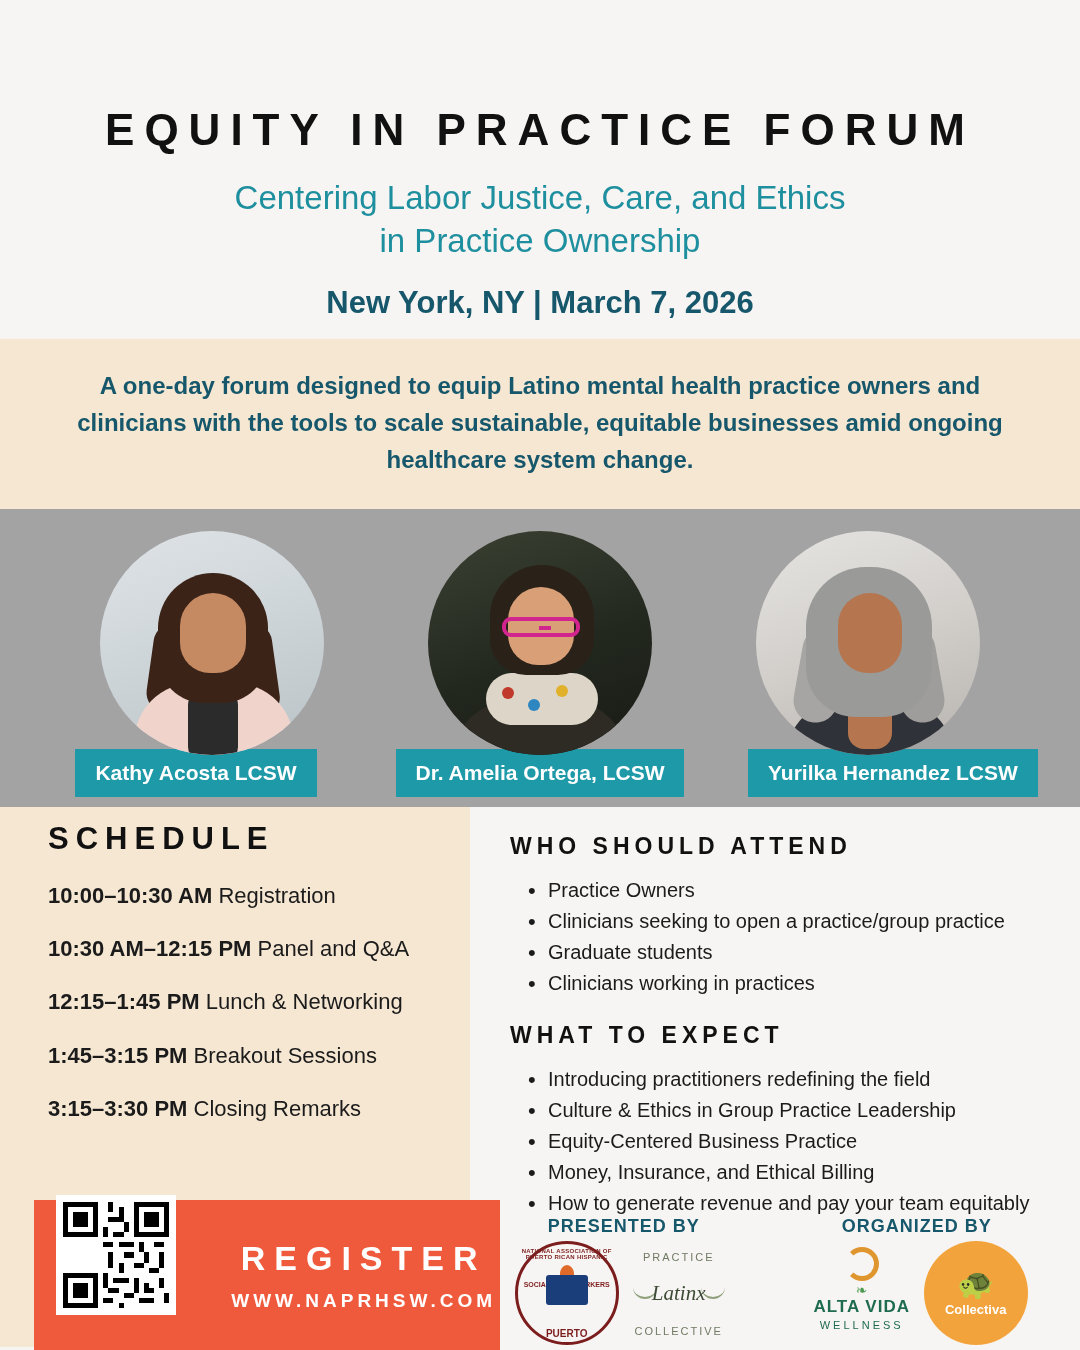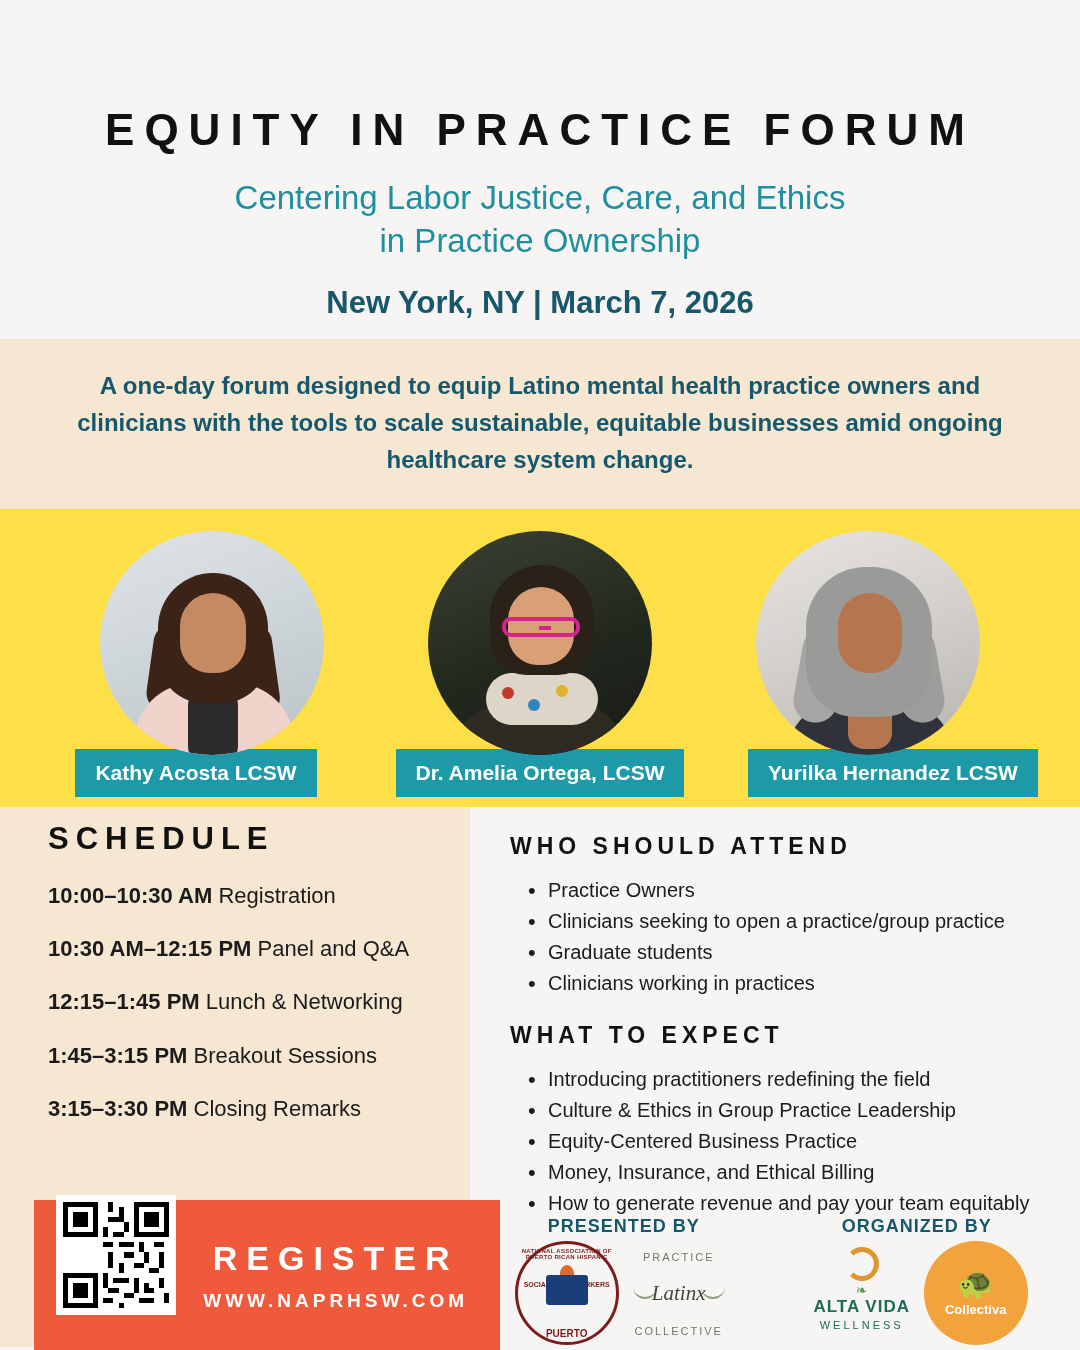--- a/index.html
+++ b/index.html
@@ -47,21 +47,21 @@
   }
   .desc-text {
     font-size: 24px;
     font-weight: bold;
     color: #16576b;
     line-height: 1.55;
   }
 
   
   .speakers {
-    background: #fde047;
+    background: #a3a3a3;
     display: flex;
     justify-content: center;
     gap: 28px;
     padding: 22px 30px 10px;
   }
   .speaker { width: 300px; text-align: center; position: relative; }
   .photo {
     width: 224px; height: 224px; border-radius: 50%;
     margin: 0 auto;
     overflow: hidden;
@@ -158,21 +158,21 @@
     font-size: 22px;
   }
 
   
   .register {
     position: absolute;
     left: 34px; bottom: 0;
     width: 466px; height: 150px;
     background: #f05a3c;
     display: flex; align-items: center; justify-content: flex-end;
-    padding-right: 32px;
+    padding-right: 4px;
   }
   .reg-text { text-align: center; color: #ffffff; }
   .reg-title { font-size: 34px; font-weight: bold; letter-spacing: 9px; }
   .reg-url { font-size: 19px; font-weight: bold; letter-spacing: 4px; margin-top: 12px; }
 
   .qr {
     position: absolute;
     left: 56px; bottom: 35px;
     width: 120px; height: 120px;
     background: #ffffff;

